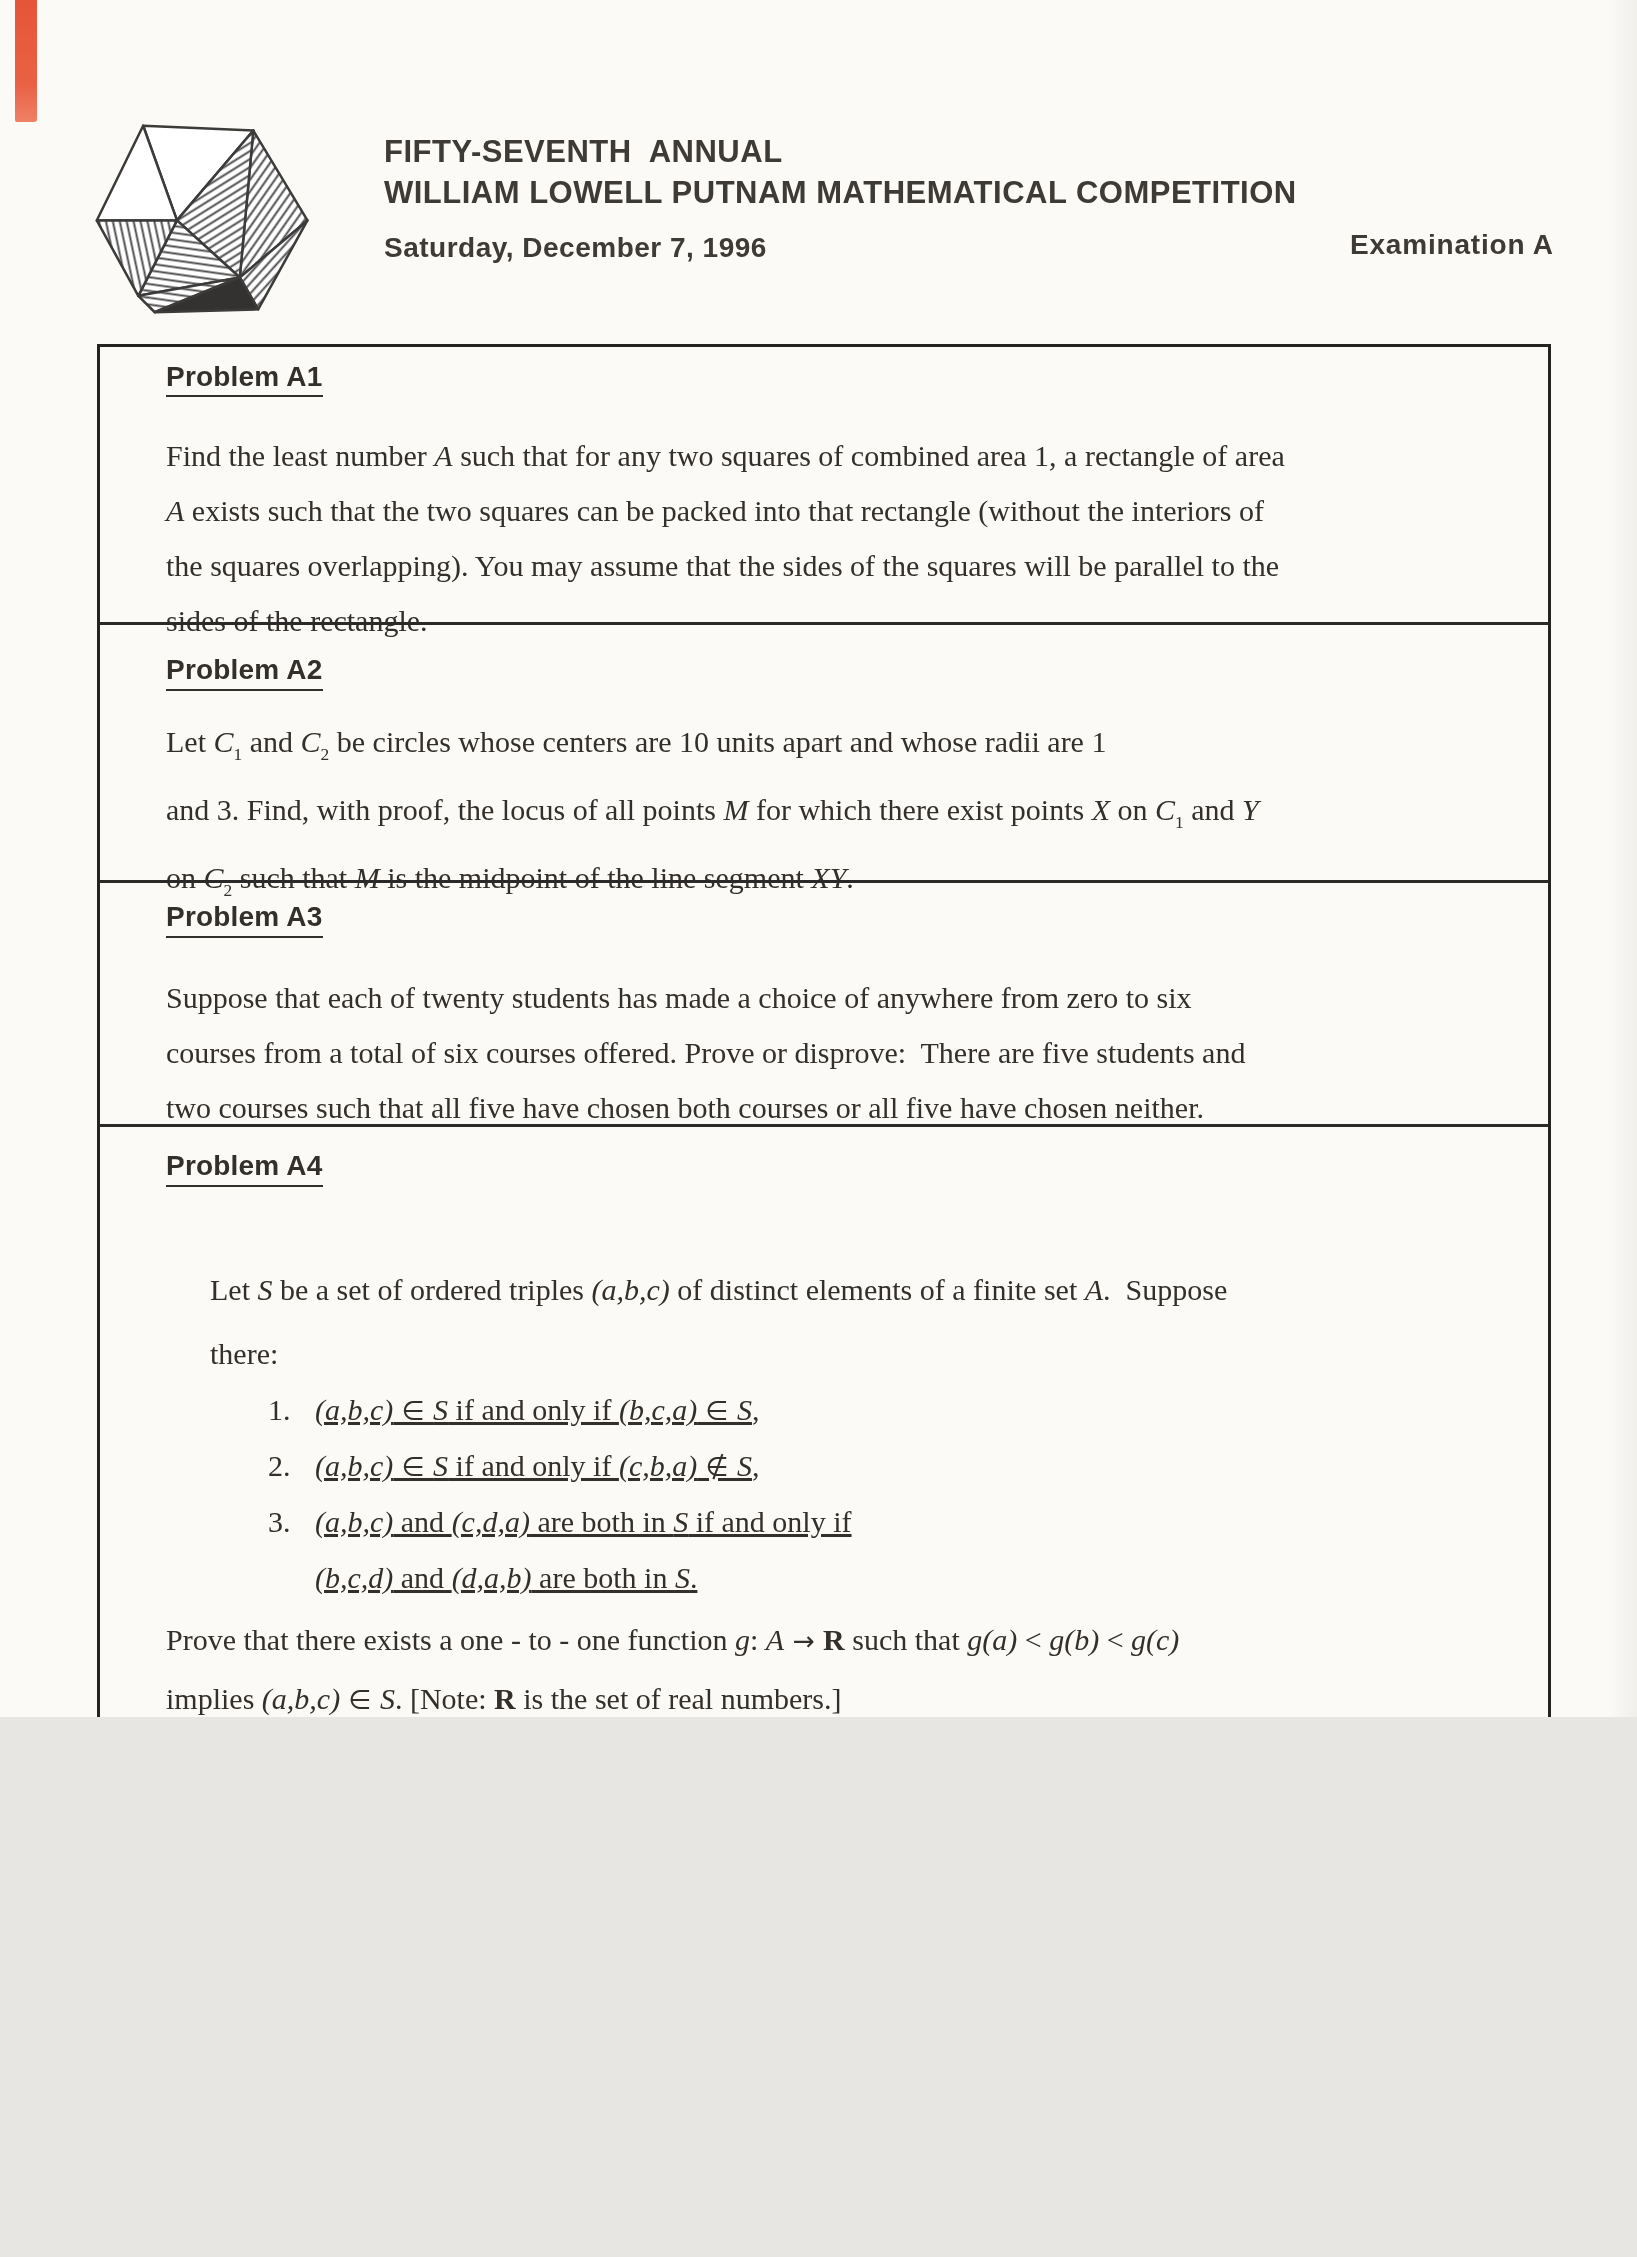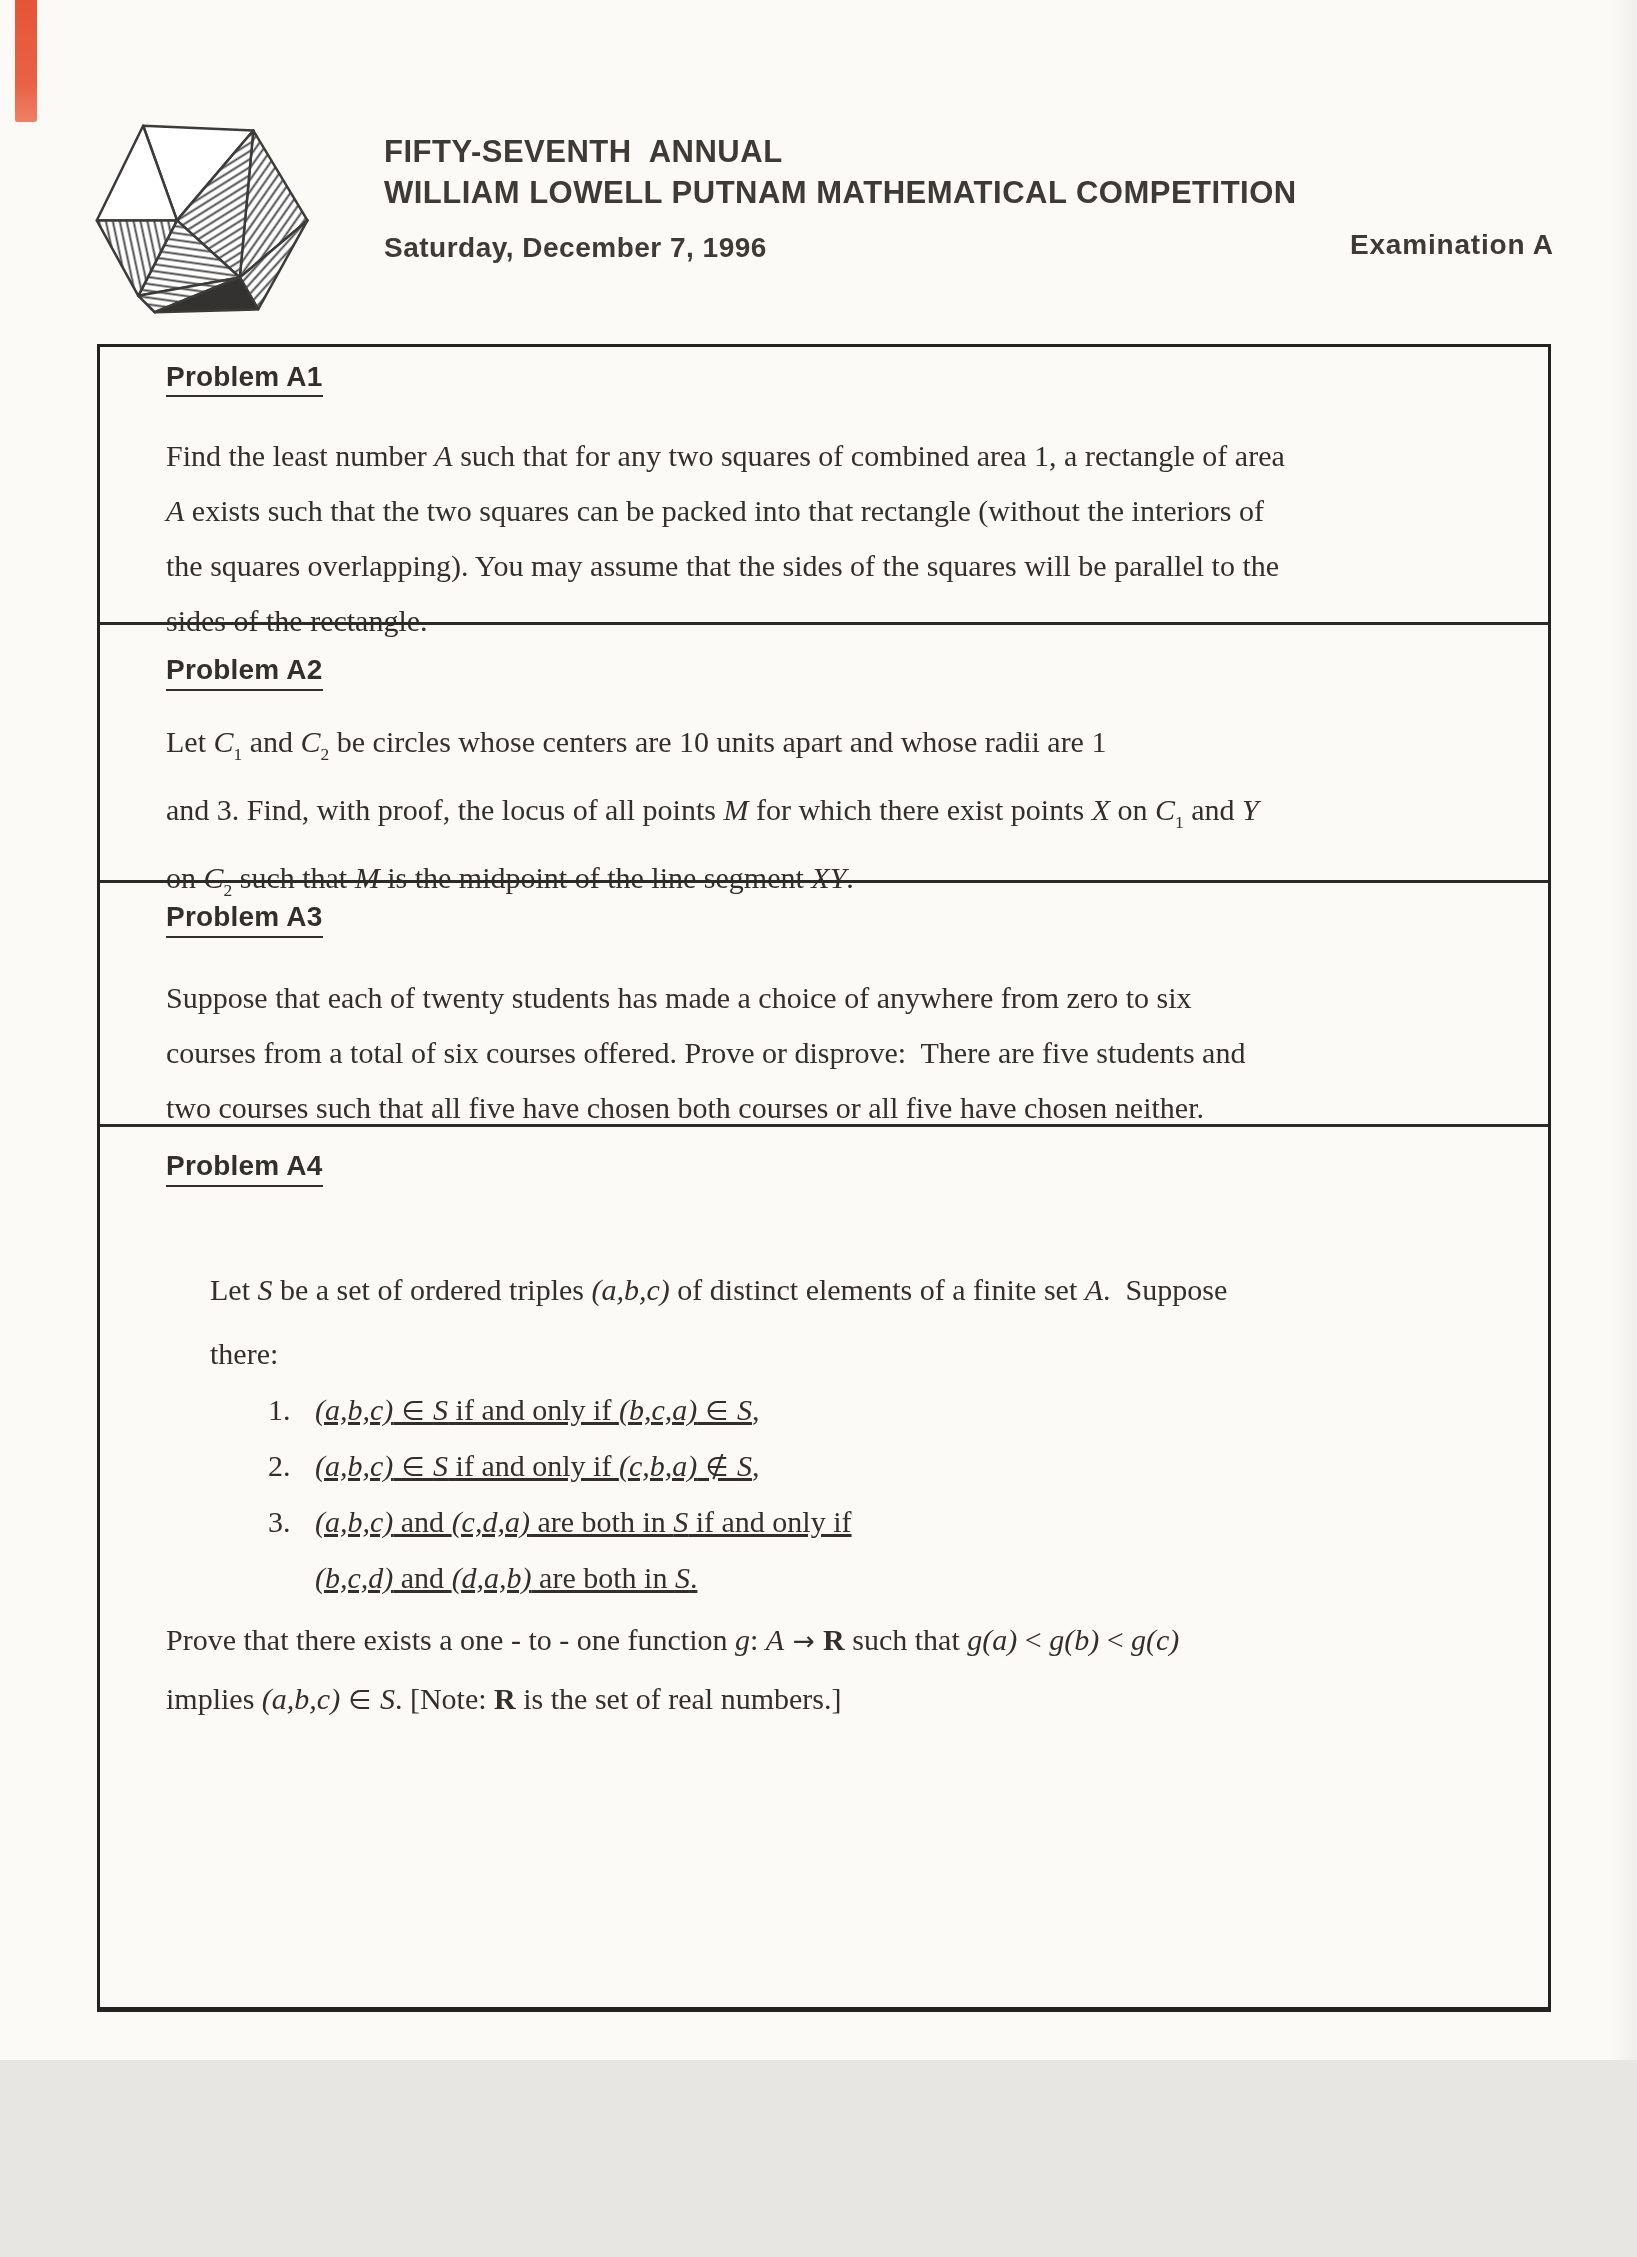--- a/index.html
+++ b/index.html
@@ -1,17 +1,17 @@
 <!DOCTYPE html>
 <html><head>
 <meta charset="utf-8">
 <style>
   html,body{margin:0;padding:0;background:#e8e6e3;}
   .page{
-    position:relative; width:1638px; height:2060px;
+    position:relative; width:1638px; height:1717px;
     background:#fbfaf6; overflow:hidden;
     font-family:"Liberation Serif", serif; color:#332f2b;
   }
   .page::after{ 
     content:""; position:absolute; top:0; right:0; width:29px; height:2105px;
     background:linear-gradient(to left, rgba(110,104,96,.08), rgba(110,104,96,0));
     pointer-events:none;
   }
   .red-mark{
     position:absolute; left:15.4px; top:0; width:22px; height:122px;

